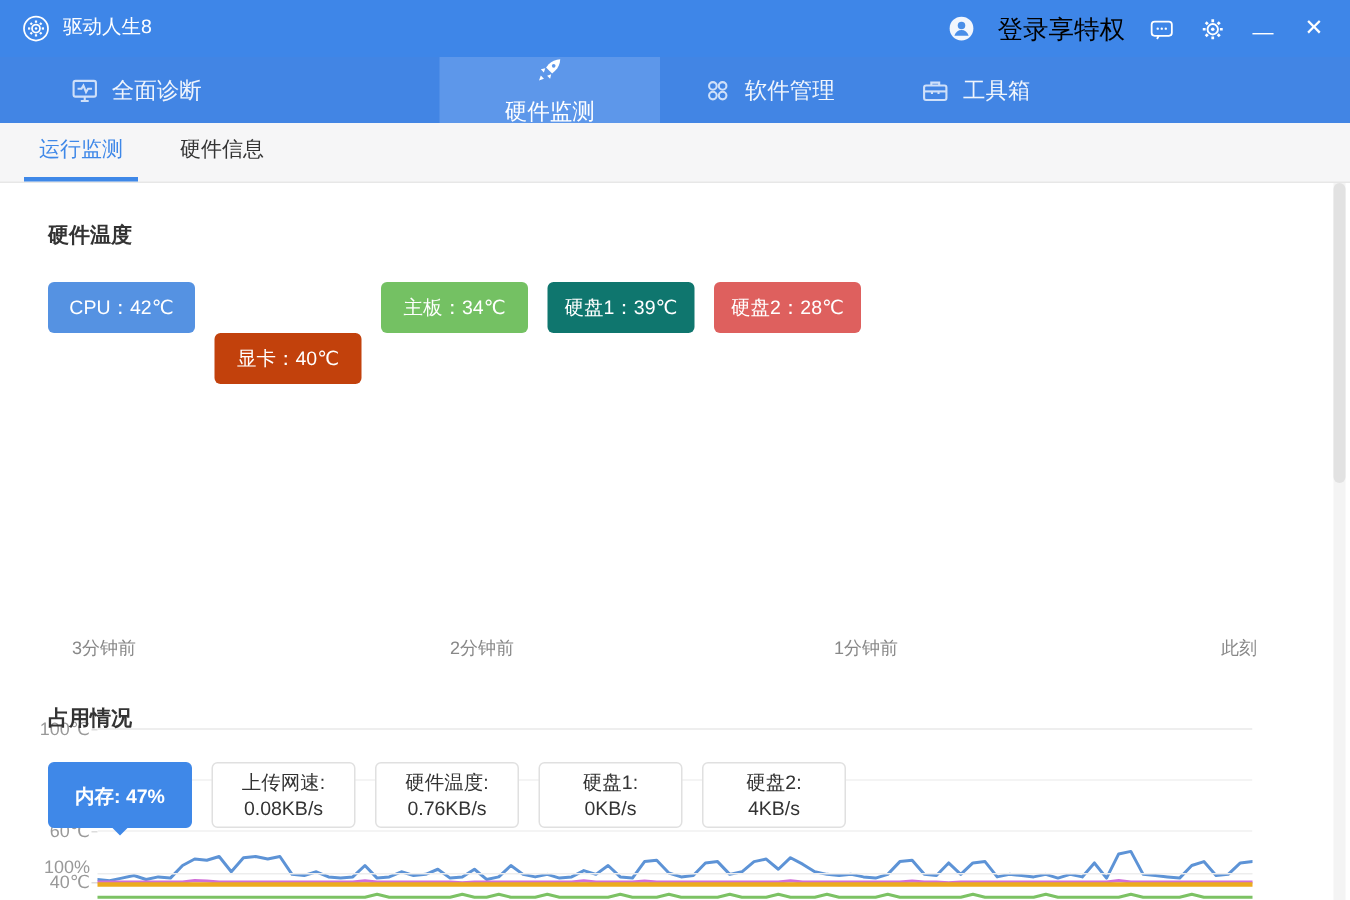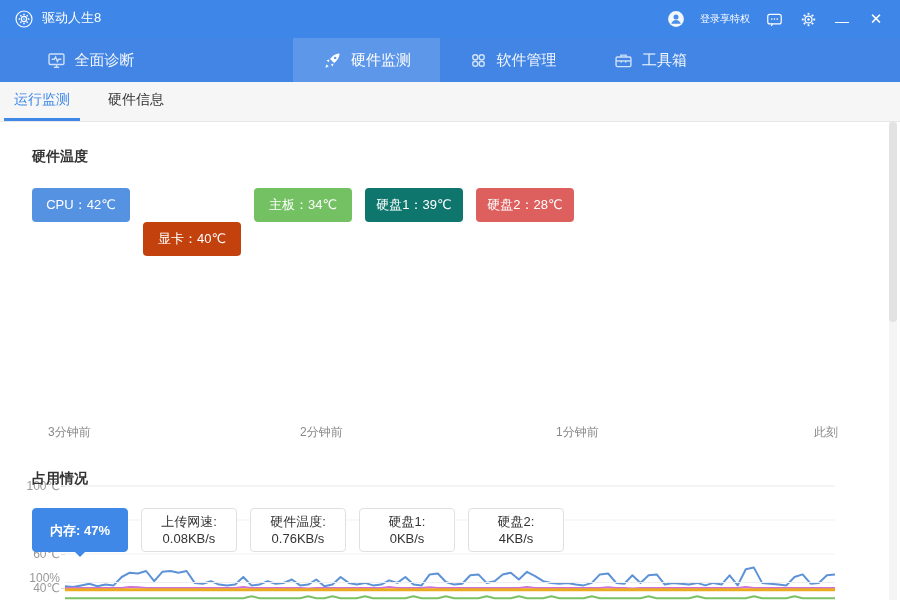--- a/index.html
+++ b/index.html
@@ -4,32 +4,32 @@
 <style>
   html,body{margin:0;padding:0;background:#fff;}
   .page{position:relative;width:900px;height:600px;overflow:hidden;background:#fff;
         font-family:"Liberation Sans","DejaVu Sans",sans-serif;-webkit-font-smoothing:antialiased;}
   
   .titlebar{position:absolute;left:0;top:0;width:900px;height:38px;background:#3e86e8;
             display:flex;align-items:center;justify-content:space-between;color:#fff;}
   .tb-left{display:flex;align-items:flex-start;gap:8px;padding-left:14px;}
   .tb-right{display:flex;align-items:center;gap:14px;padding-right:14px;}
   .app-title{font-size:13px;color:#fff;}
-  .login{font-size:10px;color:#ffffff;cursor:pointer;}
+  .login{font-size:17px;color:#000000;cursor:pointer;}
   .tb-icon{display:inline-flex;align-items:center;justify-content:center;width:20px;height:20px;cursor:pointer;}
   .win-glyph{font-size:15px;line-height:20px;color:#fff;}
   .min-glyph{font-size:14px;transform:translateY(2px);}
   
   .nav{position:absolute;left:0;top:38px;width:900px;height:44px;background:#4285e4;}
   .nav-tab{position:absolute;top:0;height:44px;display:flex;align-items:center;justify-content:center;
            gap:8px;color:#ffffff;font-size:15px;cursor:pointer;opacity:.92;}
   .nav-tab.active{background:#5d97ea;opacity:1;color:#fff;}
   
   .subnav{position:absolute;left:0;top:82px;width:900px;height:40px;background:#f6f6f7;
-          border-bottom:1px solid #e7e7e7;display:flex;align-items:stretch;padding-left:4px;box-sizing:border-box;}
+          border-bottom:1px solid #e7e7e7;display:flex;align-items:stretch;padding-left:16px;box-sizing:border-box;}
   .subtab{display:flex;align-items:center;padding:0 10px;margin-right:18px;font-size:14px;color:#333;
           cursor:pointer;border-bottom:3px solid transparent;box-sizing:border-box;}
   .subtab.active{color:#3f88e8;border-bottom-color:#3f88e8;}
   
   .section-title{position:absolute;left:32px;font-size:14px;font-weight:bold;color:#333;}
   .badges{position:absolute;left:32px;top:188px;display:flex;gap:13px;}
   .temp-badge{width:98px;height:34px;border-radius:4px;color:#fff;font-size:13px;
               display:flex;align-items:center;justify-content:center;cursor:pointer;}
   
   .chart1{position:absolute;left:0;top:240px;width:900px;height:205px;}
@@ -128,21 +128,21 @@
       <span>
         <svg width="21" height="21" viewBox="0 0 24 24" fill="none" stroke="#dbe8fb" stroke-width="1.6">
           <rect x="3.5" y="4.5" width="17" height="12" rx="1.5"></rect>
           <polyline points="6.5,10.5 9.5,10.5 11,8 13,13 14.5,10.5 17.5,10.5"></polyline>
           <line x1="9" y1="19.8" x2="15" y2="19.8"></line>
             <line x1="12" y1="16.5" x2="12" y2="19.8"></line>
         </svg>
       </span>
       <span>全面诊断</span>
     </div>
-    <div class="nav-tab active" style="left:293px;width:147px;">
+    <div class="nav-tab active" style="left:293px;width:147px;flex-direction:column;">
       <span>
         <svg width="21" height="21" viewBox="0 0 24 24">
           <g fill="#fff" stroke="none">
             <path d="M20 4c-3.4.1-6.6 1.5-8.8 3.9l-2 2.3 4.6 4.6 2.3-2C18.5 10.6 19.9 7.4 20 4z"></path>
             <path d="M8.6 10.9l-3.4.8 2.3 2.3z"></path>
             <path d="M13.1 15.4l-.8 3.4-2.3-2.3z"></path>
             <path d="M5.2 16.4l2.4 2.4-3.8 1.4z"></path>
           </g>
           <circle cx="15" cy="9" r="1.4" fill="#5d97ea"></circle>
         </svg>

